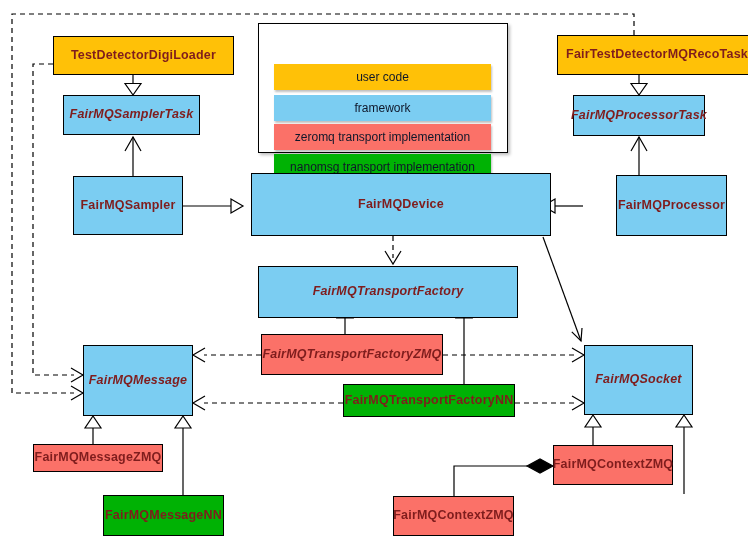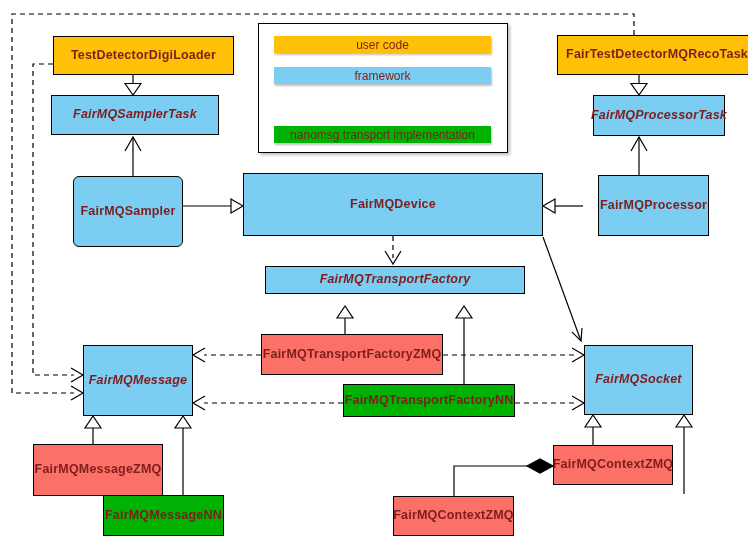--- a/index.html
+++ b/index.html
@@ -14,24 +14,25 @@
     font-size:12.5px;font-weight:700;color:#7f1d1d;text-align:center;
     letter-spacing:.2px;line-height:1.1;
   }
   .node.abstract{font-style:italic;}
   .legend{
     position:absolute;left:258px;top:23px;width:250px;height:130px;
     border:1.5px solid #000;background:#fff;box-sizing:border-box;
     box-shadow:2px 2px 3px rgba(0,0,0,.25);
   }
   .legend-row{
-    position:absolute;left:15px;width:217px;height:17px;
+    position:absolute;left:15px;width:217px;height:26px;
     display:flex;align-items:center;justify-content:center;
-    font-size:12px;font-weight:400;color:#7f1d1d;
+    font-size:12px;font-weight:400;color:#0f172a;
     box-shadow:1px 2px 2px rgba(0,0,0,.25);
+    margin-top:28px;
   }
   svg line, svg polyline, svg polygon{vector-effect:non-scaling-stroke;}
 </style>
 </head>
 <body>
 
 <div class="canvas">
 
   <svg class="edges" width="748" height="549" viewBox="0 0 748 549" fill="none" stroke="#000" stroke-width="1.2">
 
@@ -120,48 +121,49 @@
 
     <g>
       <polyline points="527,466 454,466 454,496"></polyline>
       <polygon points="553,466 540,459 527,466 540,473" fill="#000"></polygon>
     </g>
   </svg>
 
   <div class="legend">
     <div class="legend-row" style="top: 12px; background: rgb(255, 193, 7);">user code</div>
     <div class="legend-row" style="top: 43px; background: rgb(123, 205, 242);">framework</div>
+    <div class="legend-row" style="top: 72px; background: rgb(251, 113, 104);">zeromq transport implementation</div>
     <div class="legend-row" style="top: 102px; background: rgb(0, 178, 4);">nanomsg transport implementation</div>
   </div>
 
   <div class="node" style="left: 53px; top: 36px; width: 181px; height: 39px; background: rgb(255, 193, 7);">TestDetectorDigiLoader</div>
 
   <div class="node" style="left: 557px; top: 35px; width: 200px; height: 40px; background: rgb(255, 193, 7);">FairTestDetectorMQRecoTask</div>
 
-  <div class="node abstract" style="left: 51px; top: 95px; width: 168px; height: 40px; background: rgb(123, 205, 242);">FairMQSamplerTask</div>
+  <div class="node abstract" style="left: 63px; top: 95px; width: 137px; height: 40px; background: rgb(123, 205, 242);">FairMQSamplerTask</div>
 
-  <div class="node abstract" style="left: 573px; top: 95px; width: 132px; height: 41px; background: rgb(123, 205, 242); margin-left: 20px;">FairMQProcessorTask</div>
+  <div class="node abstract" style="left: 573px; top: 95px; width: 132px; height: 41px; background: rgb(123, 205, 242);">FairMQProcessorTask</div>
 
-  <div class="node" style="left: 73px; top: 176px; width: 110px; height: 71px; background: rgb(123, 205, 242); border-radius: 6px;">FairMQSampler</div>
+  <div class="node" style="left: 73px; top: 176px; width: 110px; height: 59px; background: rgb(123, 205, 242);">FairMQSampler</div>
 
-  <div class="node" style="left: 243px; top: 173px; width: 300px; height: 63px; background: rgb(123, 205, 242);">FairMQDevice</div>
+  <div class="node" style="left: 251px; top: 173px; width: 300px; height: 63px; background: rgb(123, 205, 242);">FairMQDevice</div>
 
-  <div class="node" style="left: 598px; top: 175px; width: 111px; height: 61px; background: rgb(123, 205, 242);">FairMQProcessor</div>
+  <div class="node" style="left: 616px; top: 175px; width: 111px; height: 61px; background: rgb(123, 205, 242);">FairMQProcessor</div>
 
-  <div class="node abstract" style="left: 265px; top: 266px; width: 260px; height: 28px; background: rgb(123, 205, 242);">FairMQTransportFactory</div>
+  <div class="node abstract" style="left: 258px; top: 266px; width: 260px; height: 52px; background: rgb(123, 205, 242);">FairMQTransportFactory</div>
 
-  <div class="node" style="left: 261px; top: 334px; width: 182px; height: 41px; background: rgb(251, 113, 104);">FairMQTransportFactoryZMQ</div>
+  <div class="node" style="left: 261px; top: 334px; width: 182px; height: 41px; background: rgb(251, 113, 104); font-style: italic;">FairMQTransportFactoryZMQ</div>
 
   <div class="node" style="left: 343px; top: 384px; width: 172px; height: 33px; background: rgb(0, 178, 4);">FairMQTransportFactoryNN</div>
 
   <div class="node abstract" style="left: 83px; top: 345px; width: 110px; height: 71px; background: rgb(123, 205, 242);">FairMQMessage</div>
 
   <div class="node abstract" style="left: 584px; top: 345px; width: 109px; height: 70px; background: rgb(123, 205, 242);">FairMQSocket</div>
 
-  <div class="node" style="left: 33px; top: 444px; width: 130px; height: 52px; background: rgb(251, 113, 104);">FairMQMessageZMQ</div>
+  <div class="node" style="left: 33px; top: 444px; width: 130px; height: 28px; background: rgb(251, 113, 104);">FairMQMessageZMQ</div>
 
   <div class="node" style="left: 103px; top: 495px; width: 121px; height: 41px; background: rgb(0, 178, 4);">FairMQMessageNN</div>
 
   <div class="node" style="left: 393px; top: 496px; width: 121px; height: 40px; background: rgb(251, 113, 104);">FairMQContextZMQ</div>
 
   <div class="node" style="left: 553px; top: 445px; width: 120px; height: 40px; background: rgb(251, 113, 104);">FairMQContextZMQ</div>
 
 
 </div>
 

